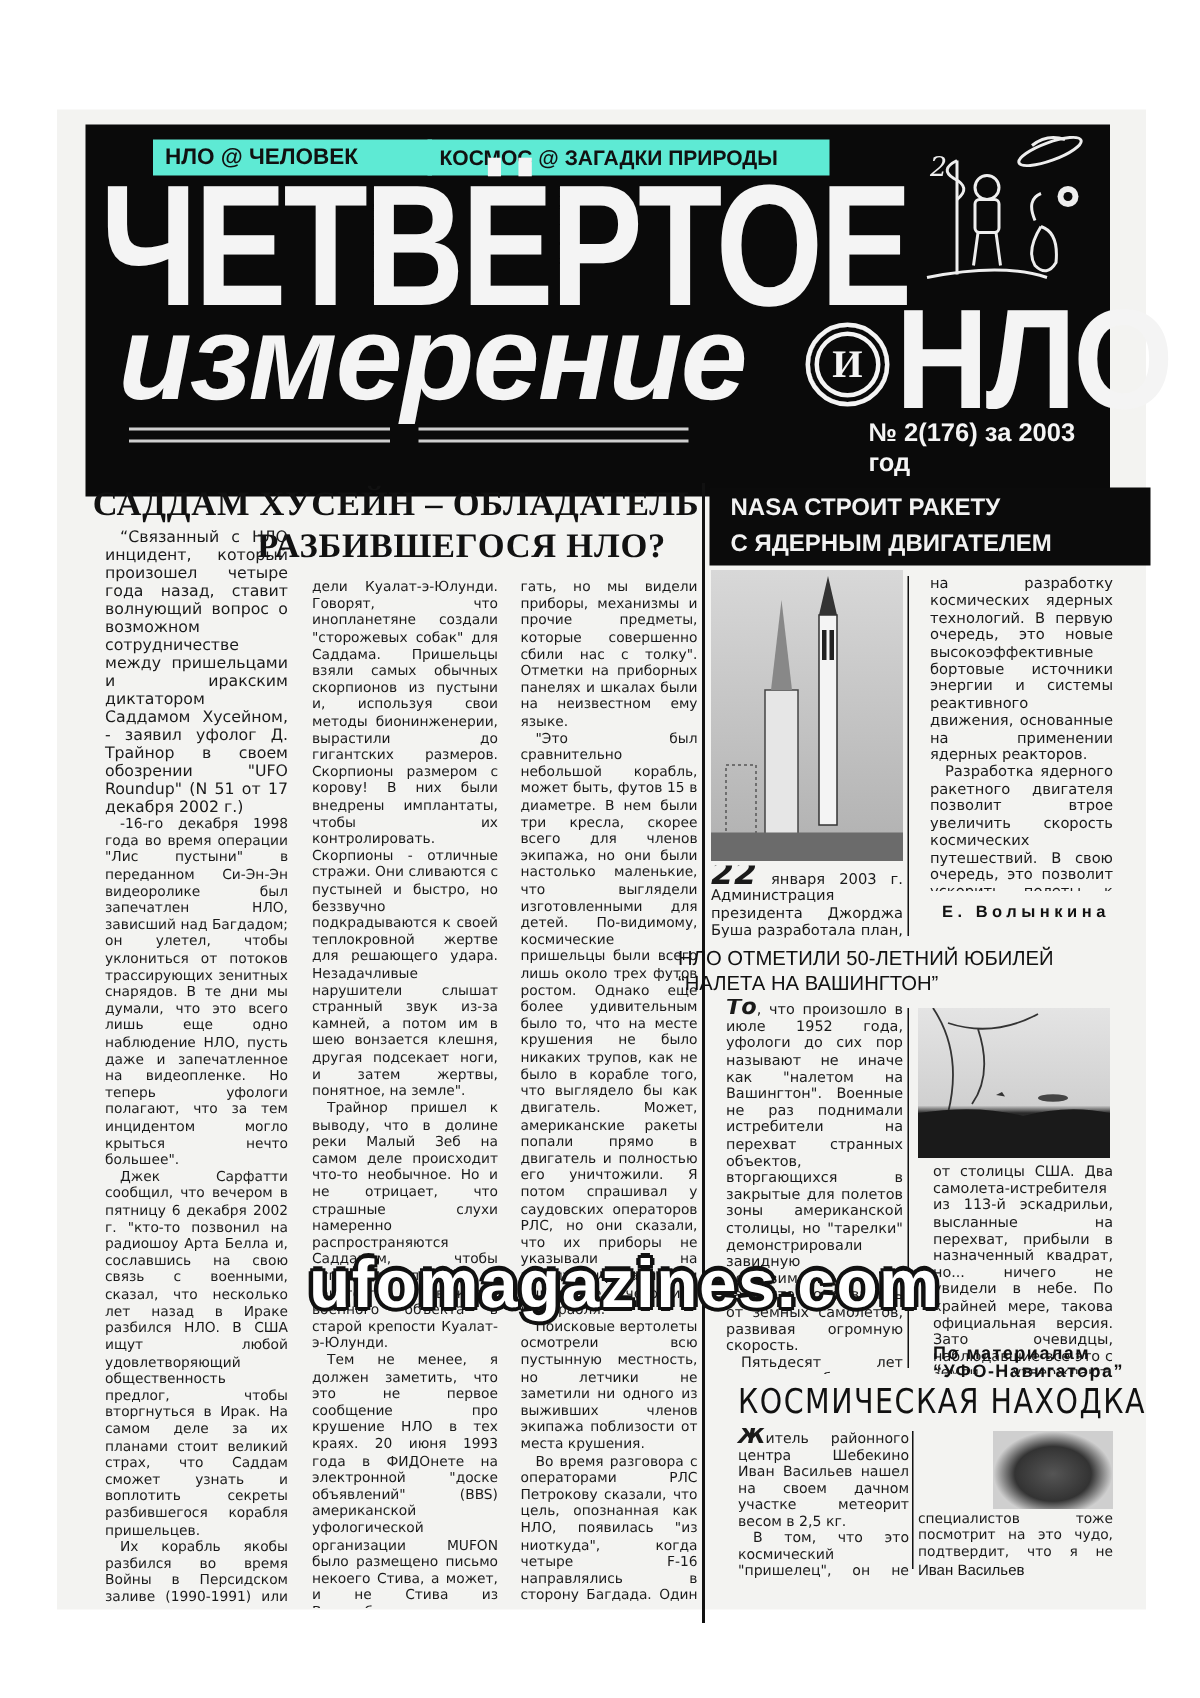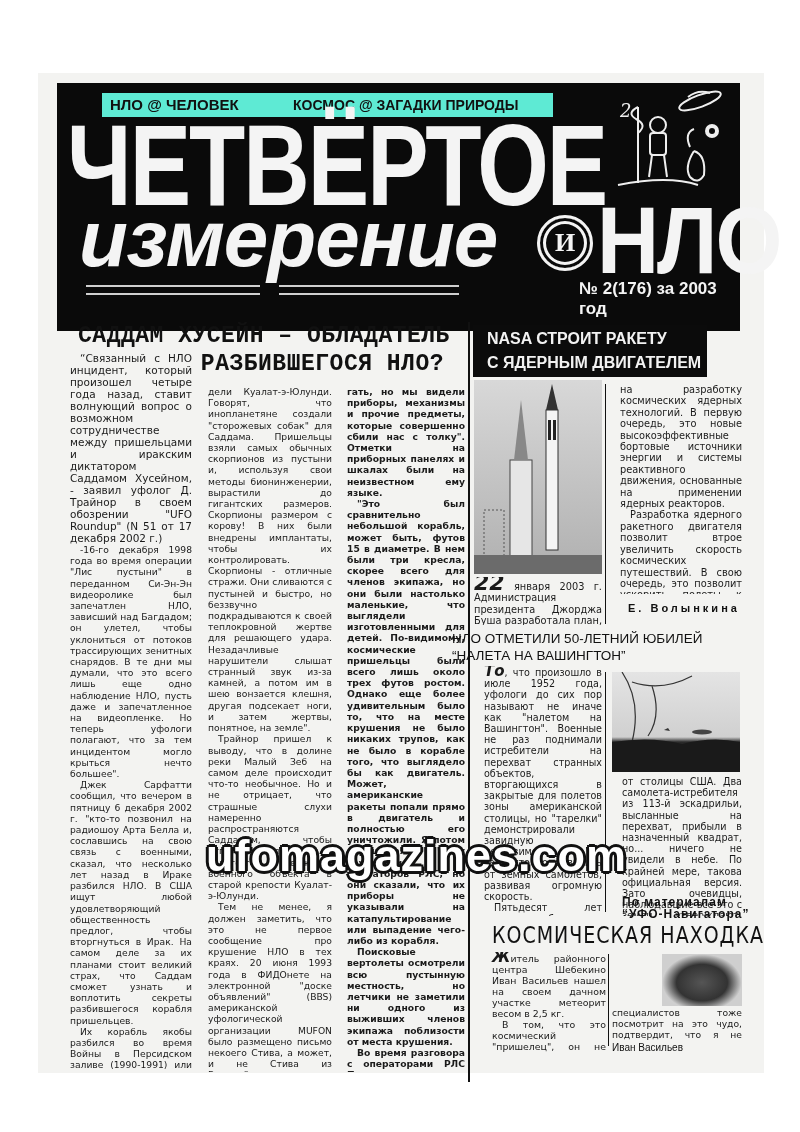--- a/index.html
+++ b/index.html
@@ -25,29 +25,29 @@
             font-size:86px; color:#f4f4f4; line-height:86px; letter-spacing:-2px; transform:scaleY(1.1); transform-origin:top left;}
   .issue { position:absolute; left:522px; top:196px; color:#f4f4f4; font-weight:bold; font-size:17px; }
   .rule { position:absolute; top:202px; height:6px; border-top:2px solid #cfcfcf; border-bottom:2px solid #cfcfcf; }
   .rule.r1 { left:29px; width:174px; } .rule.r2 { left:222px; width:180px; }
   .subbar { position:absolute; left:8px; top:212px; width:667px; height:27px; background:#f5f5f5;
             text-align:center; font-family:"Liberation Serif", serif; font-weight:bold; font-size:16px;
             letter-spacing:4px; line-height:27px; color:#111; }
   .masthead { height:248px; }
   .art { position:absolute; right:12px; top:4px; width:120px; height:120px; }
   
-  .h-saddam { position:absolute; left:60px; top:322px; width:408px; font-family:Liberation Mono, monospace;
+  .h-saddam { position:absolute; left:60px; top:322px; width:408px; font-family:Liberation Serif, serif;
               font-weight:bold; font-size:23px; letter-spacing:0.5px; color:#111; line-height:28px; }
   .h-saddam .l1 { display:block; text-align:center; }
   .h-saddam .l2 { display:block; text-align:right; padding-right:24px; }
   .col { position:absolute; font-family:"DejaVu Sans", sans-serif; font-size:9.2px; line-height:11.2px;
          text-align:justify; color:#1a1a1a; overflow:hidden; }
   .col p { margin:0 0 0 10px; text-indent:10px; }
   .vline { position:absolute; width:2px; background:#111; }
-  .nasa-head { position:absolute; left:473px; top:325px; width:234px; height:52px; background:#0b0b0b;
+  .nasa-head { position:absolute; left:473px; top:325px; width:294px; height:52px; background:#0b0b0b;
                color:#f2f2f2; font-weight:bold; font-size:16px; line-height:24px; padding:2px 0 0 14px; box-sizing:border-box; }
   .photo { position:absolute; background:#bdbdbd; overflow:hidden; }
   .caption-big { font-weight:bold; font-style:italic; font-size:22px; }
   .byline { position:absolute; font-weight:bold; letter-spacing:3px; font-size:11px; }
   .h-ufo { position:absolute; left:452px; top:630px; width:280px; text-align:left; font-weight:normal;
            font-size:13.5px; line-height:17px; }
   .h-cosmos { position:absolute; left:492px; top:924px; font-family:"DejaVu Sans", sans-serif; font-size:19px;
               letter-spacing:1px; transform:scaleY(1.2); }
   .dropcap { font-weight:bold; font-style:italic; font-size:15px; }
   .watermark { position:absolute; left:206px; top:830px; font-family:"Liberation Sans", sans-serif; font-weight:bold;
@@ -100,21 +100,21 @@
 
 </div>
 
 <div class="col" style="left:198px; top:386px; width:134px; height:686px;">
   <p style="text-indent:0">дели Куалат-э-Юлунди. Говорят, что инопланетяне создали "сторожевых собак" для Саддама. Пришельцы взяли самых обычных скорпионов из пустыни и, используя свои методы бионинженерии, вырастили до гигантских размеров. Скорпионы размером с корову! В них были внедрены имплантаты, чтобы их контролировать. Скорпионы - отличные стражи. Они сливаются с пустыней и быстро, но беззвучно подкрадываются к своей теплокровной жертве для решающего удара. Незадачливые нарушители слышат странный звук из-за камней, а потом им в шею вонзается клешня, другая подсекает ноги, и затем жертвы, понятное, на земле".</p>
   <p>Трайнор пришел к выводу, что в долине реки Малый Зеб на самом деле происходит что-то необычное. Но и не отрицает, что страшные слухи намеренно распространяются Саддамом, чтобы отпугнуть людей от какого-то важного военного объекта в старой крепости Куалат-э-Юлунди.</p>
   <p>Тем не менее, я должен заметить, что это не первое сообщение про крушение НЛО в тех краях. 20 июня 1993 года в ФИДОнете на электронной "доске объявлений" (BBS) американской уфологической организации MUFON было размещено письмо некоего Стива, а может, и не Стива из Великобритании (STEVE@GB7CRG.GBR.EU). Он честно предупредил всех: "Нижеследующее сообщение было размещено на "доске объявлений" радиолюбителей (AMATEUR RADIO PACKET BBS) 13 июня неким английским коротковолновиком для распространения по всему миру. Я не знаю ничего ни об этом человеке, ни о том, является ли правдой его история о том, что удалось подобрать "тарелку", сбитую самолетом F-16 над Саудовской Аравией во время налета на Багдад".</p>
 
 </div>
 
-<div class="col" style="left:337px; top:386px; width:128px; height:686px;font-weight:bold;">
+<div class="col" style="left:337px; top:386px; width:128px; height:686px;">
   <p style="text-indent:0">гать, но мы видели приборы, механизмы и прочие предметы, которые совершенно сбили нас с толку". Отметки на приборных панелях и шкалах были на неизвестном ему языке.</p>
   <p>"Это был сравнительно небольшой корабль, может быть, футов 15 в диаметре. В нем были три кресла, скорее всего для членов экипажа, но они были настолько маленькие, что выглядели изготовленными для детей. По-видимому, космические пришельцы были всего лишь около трех футов ростом. Однако еще более удивительным было то, что на месте крушения не было никаких трупов, как не было в корабле того, что выглядело бы как двигатель. Может, американские ракеты попали прямо в двигатель и полностью его уничтожили. Я потом спрашивал у саудовских операторов РЛС, но они сказали, что их приборы не указывали на катапультирование или выпадение чего-либо из корабля.</p>
   <p>Поисковые вертолеты осмотрели всю пустынную местность, но летчики не заметили ни одного из выживших членов экипажа поблизости от места крушения.</p>
   <p>Во время разговора с операторами РЛС Петрокову сказали, что цель, опознанная как НЛО, появилась "из ниоткуда", когда четыре F-16 направлялись в сторону Багдада. Один из американских самолетов, по его словам, нарушил строй и направился к НЛО. Корабль инопланетян начал улетать на юго-запад от самолета, и американский пилот стал его преследовать. Когда F-16 находился в трех милях, НЛО выстрелил в него чем-то, но промахнулся. Американец тогда выпустил по нему две ракеты, и обе попали в "тарелку". Произошел ужасающий взрыв, и она рухнула на землю. Петроков поведал, что когда прибыли американские дознаватели, ему и его людям тут же приказали покинуть этот район и вылететь обратно в Эр-Рияд.</p>
 
 </div>
 
 <div class="vline" style="left:468px; top:322px; height:760px;"></div>
 
 <div class="nasa-head">

